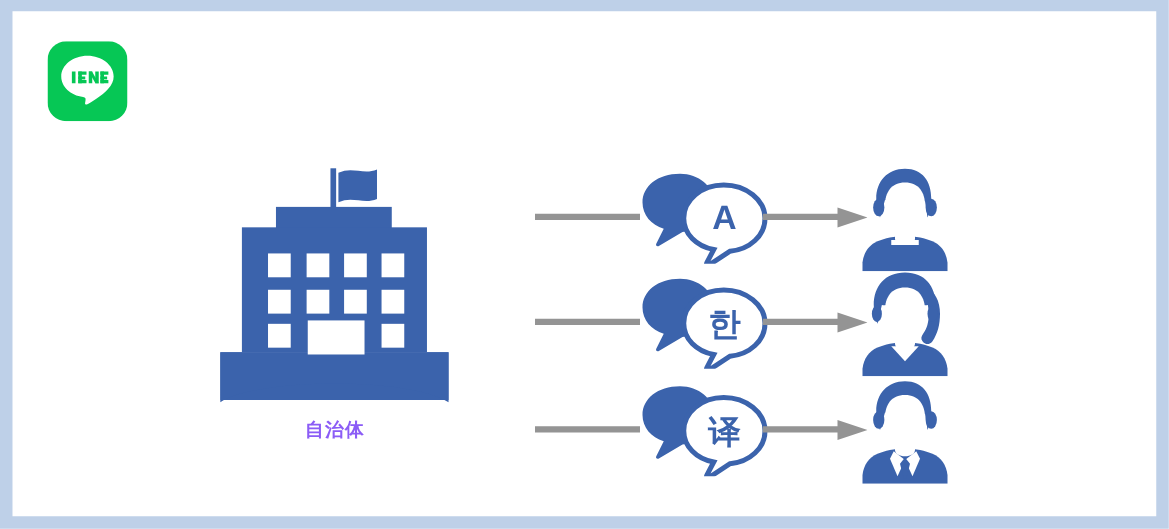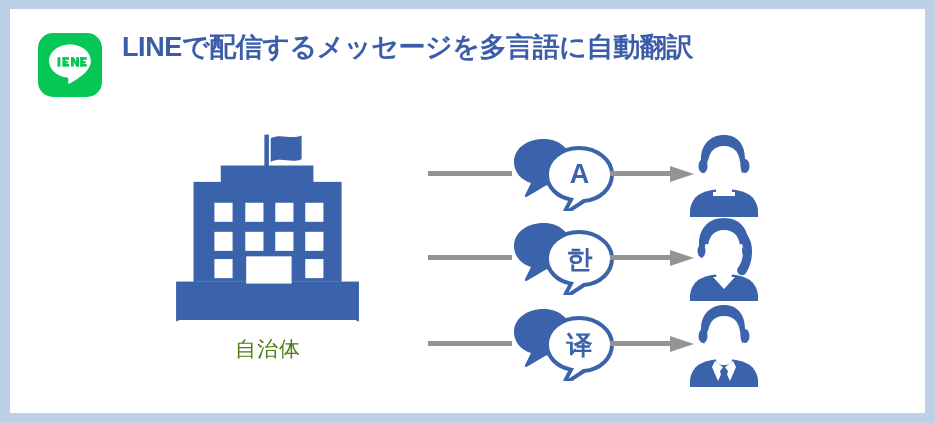--- a/index.html
+++ b/index.html
@@ -78,23 +78,23 @@
     width: 220px;
     height: 265px;
     text-align: center;
   }
   #municipality .building-svg {
     display: block;
     margin: 0 auto;
   }
   #municipality-label {
     margin-top: 6px;
-    color: #4d7c0f;
-    font-size: 21px;
-    font-weight: normal;
+    color: #8b5cf6;
+    font-size: 15px;
+    font-weight: bold;
     letter-spacing: 1px;
   }
 
   
   .flow-row {
     position: absolute;
     left: 412px;
     width: 350px;
     height: 85px;
   }
@@ -155,21 +155,20 @@
             <polygon points="33.0,24.2 35.6,24.2 41.0,33.6 38.3,33.6"></polygon>
             <rect x="42.3" y="24.2" width="2.9" height="9.4"></rect>
             <rect x="42.3" y="24.2" width="6.4" height="2.6"></rect>
             <rect x="42.3" y="28.2" width="5.4" height="2.3"></rect>
             <rect x="42.3" y="31.0" width="6.4" height="2.6"></rect>
           </g>
         </svg>
       </div>
 
       <div id="title-block">
-        <div class="title-line">LINEで配信するメッセージを多言語に自動翻訳</div>
       </div>
 
     </div>
 
     <div id="diagram">
 
       <div id="municipality">
         <svg class="building-svg" viewBox="0 0 220 218" width="200" height="198" aria-hidden="true">
           <g fill="#3b63ac">
 

